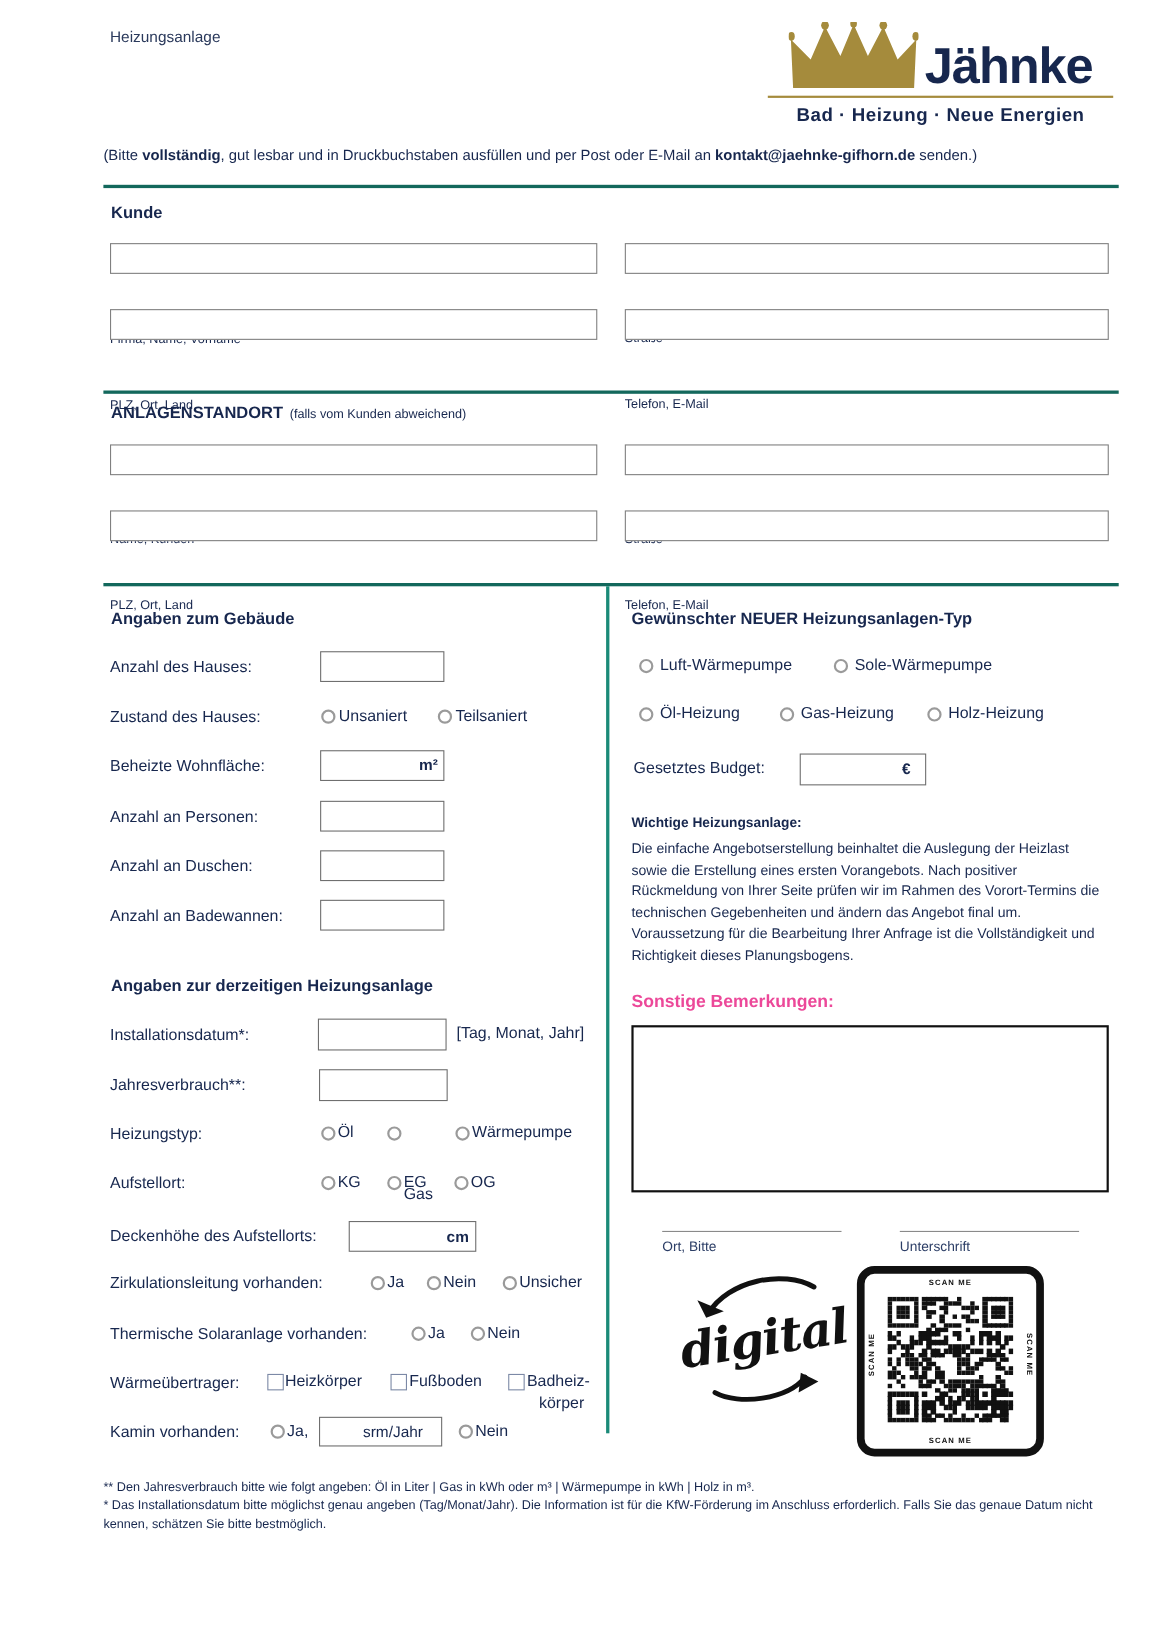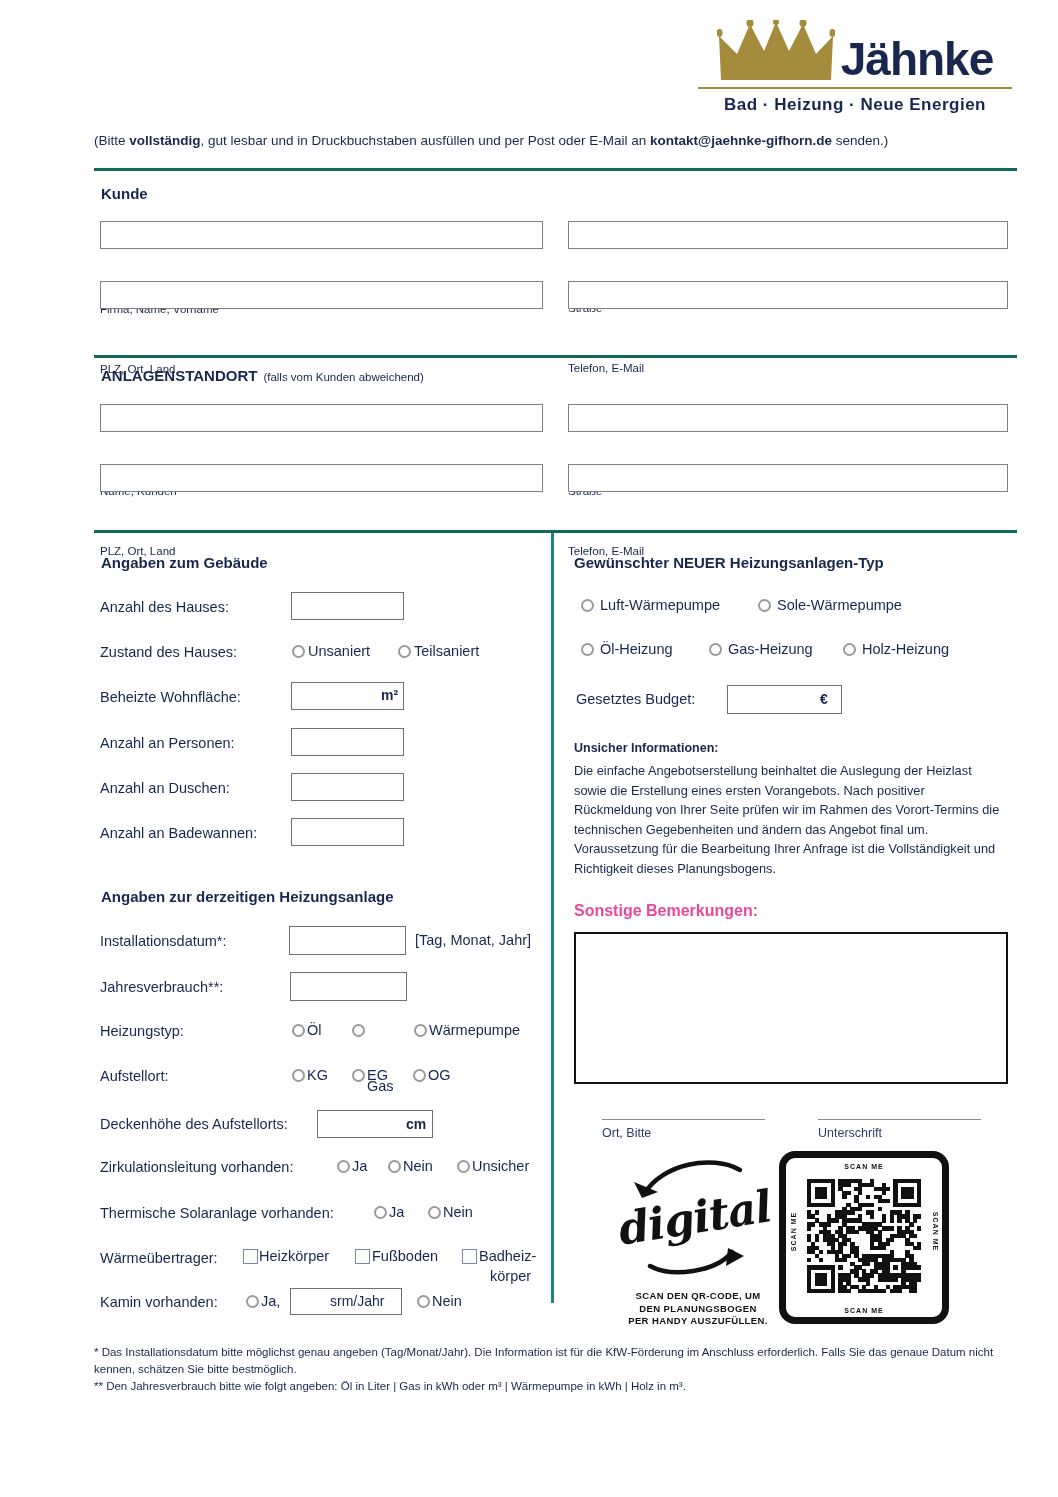--- a/index.html
+++ b/index.html
@@ -79,20 +79,21 @@
 
   
   .foot { position:absolute; left:94px; top:1344px; width:930px; font-size:11.5px; line-height:17px; color:#17274e; }
 </style>
 </head>
 <body>
 
 <div class="page">
 
   <div class="header">
+    <div class="subtitle">Heizungsanlage</div>
 
     <div class="logo">
       <div class="logo-row">
         <svg class="crown" viewBox="0 0 118 62">
           <path d="M4 60 L2 16 L20 34 L33 4 L47 31 L59 2 L72 31 L86 4 L99 34 L116 16 L114 60 Z" fill="#a58b3c"></path>
           <ellipse cx="2.5" cy="13" rx="3" ry="4" fill="#a58b3c"></ellipse>
           <ellipse cx="33" cy="3" rx="3.5" ry="4" fill="#a58b3c"></ellipse>
           <ellipse cx="59" cy="1.5" rx="3" ry="3.5" fill="#a58b3c"></ellipse>
           <ellipse cx="86" cy="3" rx="3.5" ry="4" fill="#a58b3c"></ellipse>
           <ellipse cx="115.5" cy="13" rx="3" ry="4" fill="#a58b3c"></ellipse>
@@ -238,45 +239,40 @@
   <div class="rlab" style="left:600px; top:641px;">Öl-Heizung</div>
   <div class="radio" style="left:709px; top:643px;"></div>
   <div class="rlab" style="left:728px; top:641px;">Gas-Heizung</div>
   <div class="radio" style="left:843px; top:643px;"></div>
   <div class="rlab" style="left:862px; top:641px;">Holz-Heizung</div>
 
   <div class="row-lab" style="left:576px; top:691px;">Gesetztes Budget:</div>
   <div class="inp" style="left:727px; top:685px; width:115px; height:29px;"></div>
   <div class="inp-unit" style="left:820px; top:691px;">€</div>
 
-  <div class="info-h" style="left:574px; top:741px;">Unsicher Informationen:</div>
+  <div class="info-h" style="left:574px; top:741px;">Wichtige Heizungsanlage:</div>
   <div class="info-p" style="left:574px; top:761px;">Die einfache Angebotserstellung beinhaltet die Auslegung der Heizlast sowie die Erstellung eines ersten Vorangebots. Nach positiver Rückmeldung von Ihrer Seite prüfen wir im Rahmen des Vorort-Termins die technischen Gegebenheiten und ändern das Angebot final um. Voraussetzung für die Bearbeitung Ihrer Anfrage ist die Vollständigkeit und Richtigkeit dieses Planungsbogens.</div>
 
   <div class="bem-h" style="left:574px; top:902px;">Sonstige Bemerkungen:</div>
   <div class="bem-box" style="left:574px; top:932px; width:434px; height:152px;"></div>
 
   <div class="sig-line" style="left:602px; top:1119px; width:163px;"></div>
   <div class="sig-lab" style="left:602px; top:1126px;">Ort, Bitte</div>
 
   <div class="sig-line" style="left:818px; top:1119px; width:163px;"></div>
   <div class="sig-lab" style="left:818px; top:1126px;">Unterschrift</div>
 
   <div class="digital-wrap">
     <svg width="170" height="140" viewBox="0 0 170 140" style="position:absolute;left:0;top:0;">
       <path d="M32 46 C50 16, 100 6, 128 22" stroke="#111" stroke-width="4.5" fill="none" stroke-linecap="round"></path>
       <path d="M22 34 L30 50 L46 44 Z" fill="#111"></path>
       <path d="M120 104 C104 124, 60 130, 38 118" stroke="#111" stroke-width="4.5" fill="none" stroke-linecap="round"></path>
       <path d="M132 108 L116 100 L114 118 Z" fill="#111"></path>
     </svg>
     <div class="digital-word">digital</div>
-    <div class="digital-cap">
-      <div>SCAN DEN QR-CODE, UM</div>
-      <div>DEN PLANUNGSBOGEN</div>
-      <div>PER HANDY AUSZUFÜLLEN.</div>
-    </div>
   </div>
 
   <div class="qr-frame">
     <div class="qr-scan" style="left:0;right:0;top:5px;text-align:center;">SCAN ME</div>
     <div class="qr-scan" style="left:0;right:0;bottom:3px;text-align:center;">SCAN ME</div>
     <div class="qr-scan" style="left:-18px;top:70px;width:50px;text-align:center;transform:rotate(-90deg);">SCAN ME</div>
     <div class="qr-scan" style="right:-18px;top:70px;width:50px;text-align:center;transform:rotate(90deg);">SCAN ME</div>
     <div class="qr-canvas" id="qr-canvas">
         <i style="left:0px;top:0px;width:4.3310344827586205px;height:4.3310344827586205px"></i>
         <i style="left:3.9310344827586206px;top:0px;width:4.3310344827586205px;height:4.3310344827586205px"></i>
@@ -703,17 +699,17 @@
         <i style="left:74.6896551724138px;top:110.06896551724138px;width:4.3310344827586205px;height:4.3310344827586205px"></i>
         <i style="left:82.55172413793103px;top:110.06896551724138px;width:4.3310344827586205px;height:4.3310344827586205px"></i>
         <i style="left:86.48275862068965px;top:110.06896551724138px;width:4.3310344827586205px;height:4.3310344827586205px"></i>
         <i style="left:90.41379310344827px;top:110.06896551724138px;width:4.3310344827586205px;height:4.3310344827586205px"></i>
         <i style="left:102.20689655172413px;top:110.06896551724138px;width:4.3310344827586205px;height:4.3310344827586205px"></i>
         <i style="left:106.13793103448276px;top:110.06896551724138px;width:4.3310344827586205px;height:4.3310344827586205px"></i>
       </div>
   </div>
 
   <div class="foot">
+    <div>** Den Jahresverbrauch bitte wie folgt angeben: Öl in Liter | Gas in kWh oder m³ | Wärmepumpe in kWh | Holz in m³.</div>
     <div>* Das Installationsdatum bitte möglichst genau angeben (Tag/Monat/Jahr). Die Information ist für die KfW-Förderung im Anschluss erforderlich. Falls Sie das genaue Datum nicht kennen, schätzen Sie bitte bestmöglich.</div>
-    <div>** Den Jahresverbrauch bitte wie folgt angeben: Öl in Liter | Gas in kWh oder m³ | Wärmepumpe in kWh | Holz in m³.</div>
   </div>
 
 </div>
 
 </body></html>

